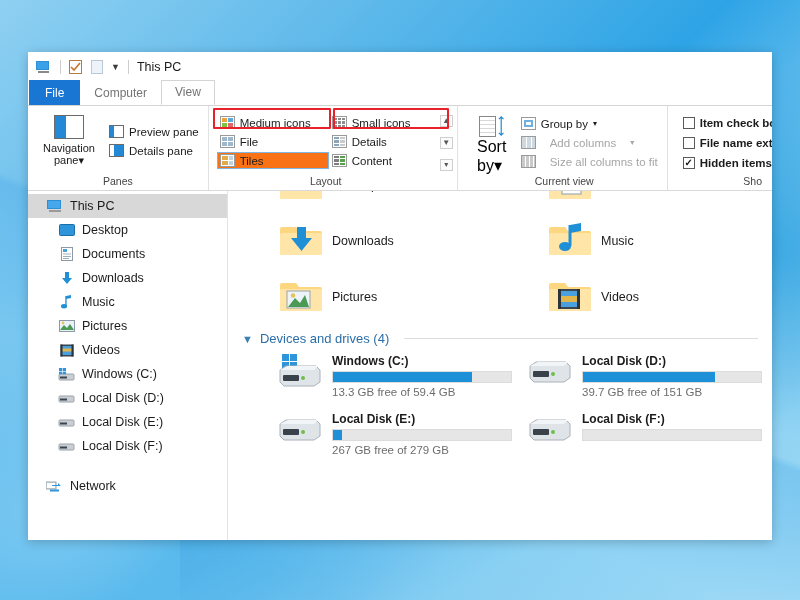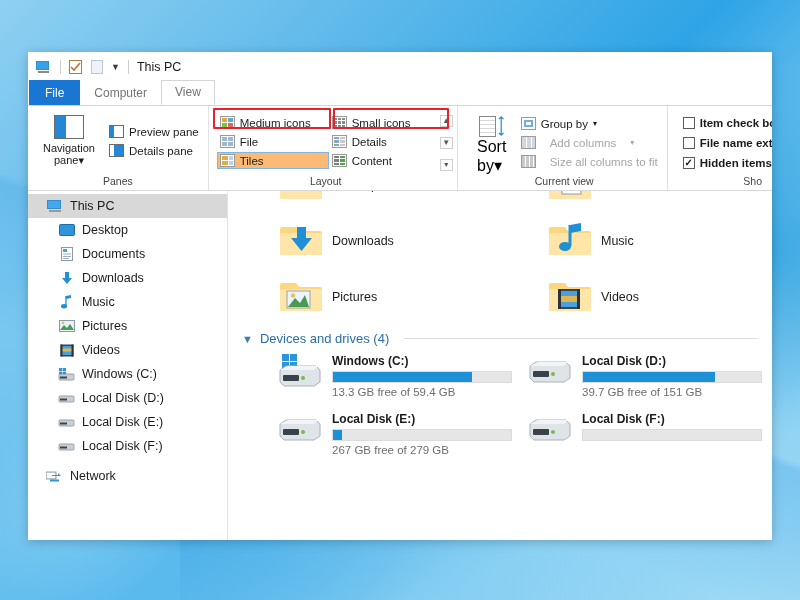--- a/index.html
+++ b/index.html
@@ -68,21 +68,21 @@
   .bigbtn .glyph { margin-bottom: 3px; }
   .bigbtn .cap { font-size: 11px; color: #1b1b1b; text-align: center; line-height: 12px; }
   .navpane-icon { width: 30px; height: 24px; border: 1px solid #6a6a6a; display: flex; }
   .navpane-icon i { display: block; height: 100%; }
   .navpane-icon i:first-child { width: 38%; background: #2388d6; }
   .navpane-icon i:last-child { width: 62%; background: #fff; }
 
   .smallcol { display: flex; flex-direction: column; gap: 2px; padding-top: 3px; }
   .smallbtn { display: flex; align-items: center; gap: 5px; font-size: 11.5px; color: #1b1b1b; padding: 2px 5px 2px 3px; white-space: nowrap; }
   .smallbtn.dim { color: #a6a6a6; gap: 14px; }
-  .smallbtn.sel { background: #fdba74; border: 1px solid #7fb7e2; padding: 1px 4px 1px 2px; }
+  .smallbtn.sel { background: #f97316; border: 1px solid #7fb7e2; padding: 1px 4px 1px 2px; }
   .pane-ico { width: 15px; height: 13px; border: 1px solid #6a6a6a; display: flex; flex: 0 0 15px; }
   .pane-ico i:first-child { width: 34%; background: #2388d6; }
   .pane-ico i:last-child { width: 66%; background: #fff; }
   .pane-ico.rev i:first-child { background:#fff; }
   .pane-ico.rev i:last-child { background:#2388d6; }
 
   
   .gico { width: 15px; height: 13px; flex: 0 0 15px; display: grid; gap: 1px; border: 1px solid #9a9a9a; padding: 1px; background:#fff;}
   .gico.g-med { grid-template-columns: 1fr 1fr; }
   .gico.g-med span:nth-child(1){background:#e8a33d}.gico.g-med span:nth-child(2){background:#5aa9dd}
@@ -122,21 +122,21 @@
          display: flex; align-items: center; justify-content: center; font-size: 10px; color: #111; line-height: 1; }
   .shgroup { overflow: hidden; }
   .shgroup .smallbtn { font-weight: bold; font-size: 11.5px; }
 
   
   .body { flex: 1; display: flex; min-height: 0; }
   .sidebar { width: 200px; border-right: 1px solid #e3e3e3; padding-top: 3px; overflow: hidden; flex: 0 0 200px; }
   .navitem { display: flex; align-items: center; gap: 7px; height: 24px; padding-left: 18px; font-size: 12.5px; color: #1b1b1b; }
   .navitem.selected { background: #d8d8d8; }
   .navitem .nico { width: 17px; height: 15px; flex: 0 0 17px; display: flex; align-items: center; justify-content: center; }
-  .navitem.spacer { margin-top: 6px; }
+  .navitem.spacer { margin-top: 16px; }
 
   .content { flex: 1; overflow: hidden; position: relative; padding-left: 10px; }
 
   .folder-grid { display: grid; grid-template-columns: 1fr 1fr; column-gap: 4px; }
   .fitem { display: flex; align-items: center; gap: 10px; height: 56px; padding-left: 42px; }
   .fitem .flabel { font-size: 12.5px; color: #1b1b1b; }
 
   .section-hdr { display: flex; align-items: center; gap: 7px; padding: 6px 0 4px 4px; }
   .section-hdr .chev { font-size: 11px; color: #3b7fb5; }
   .section-hdr .stitle { font-size: 13px; color: #2b6ea8; }

